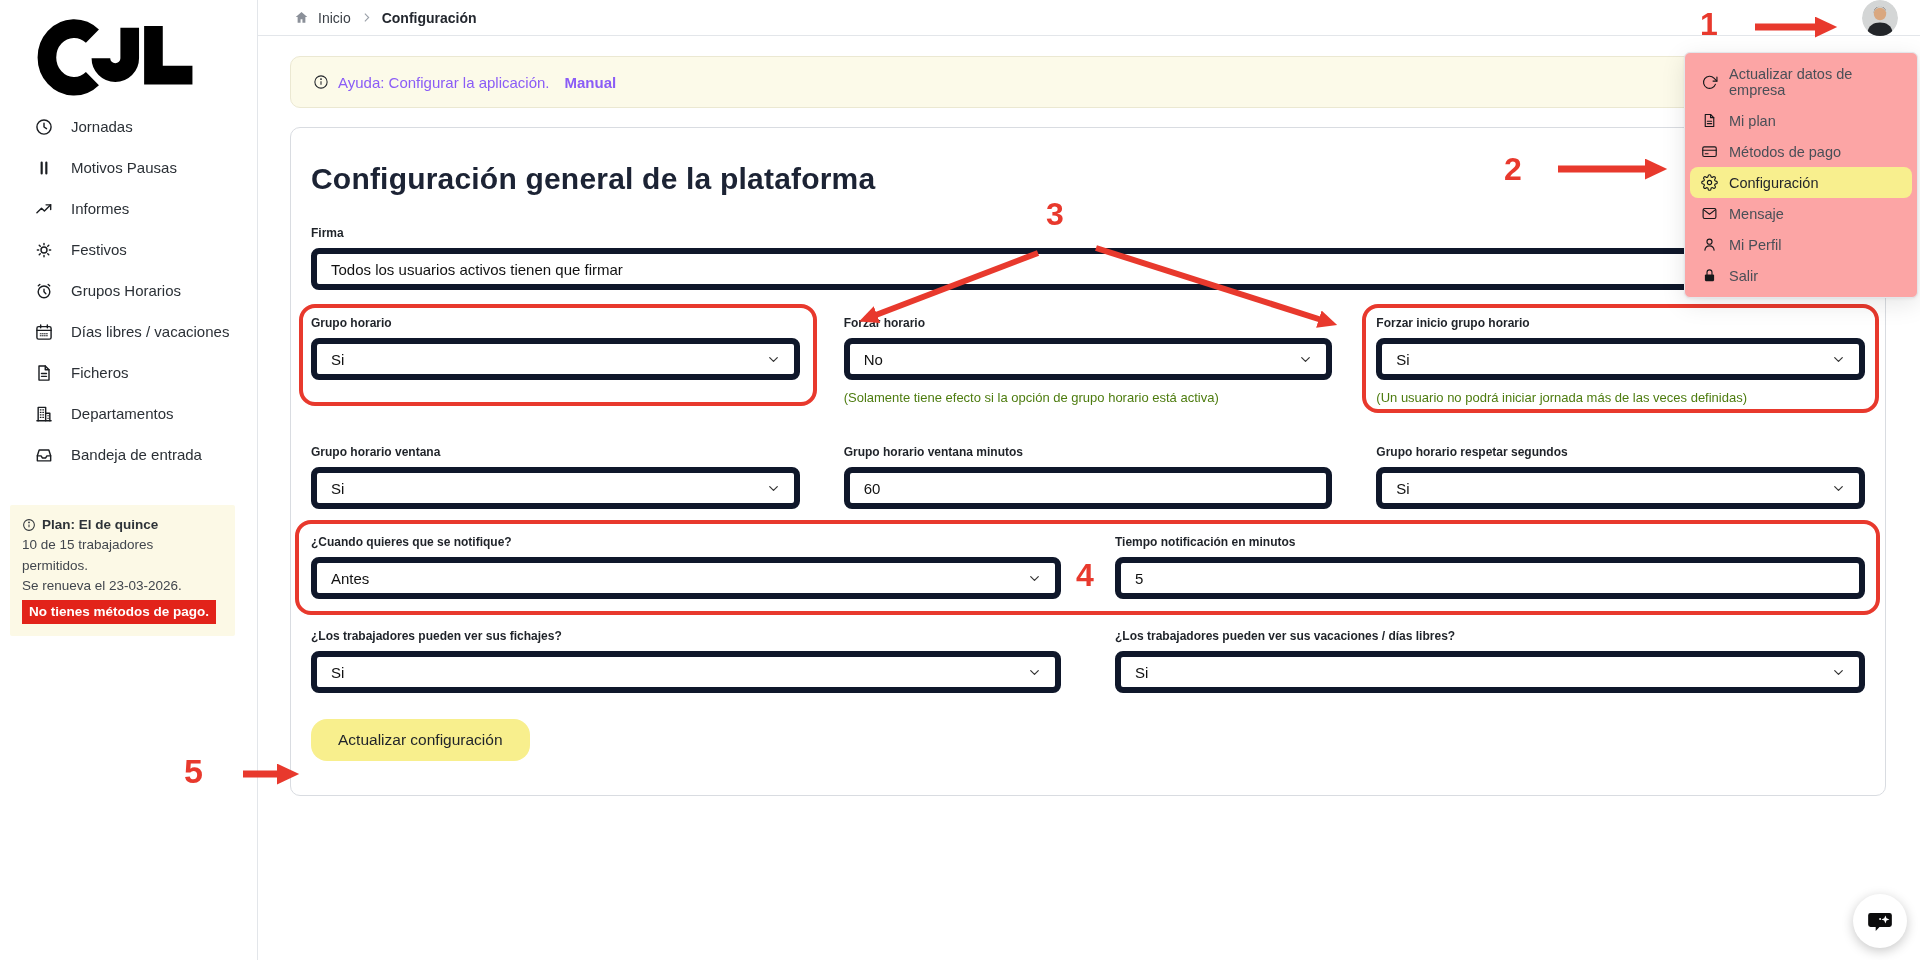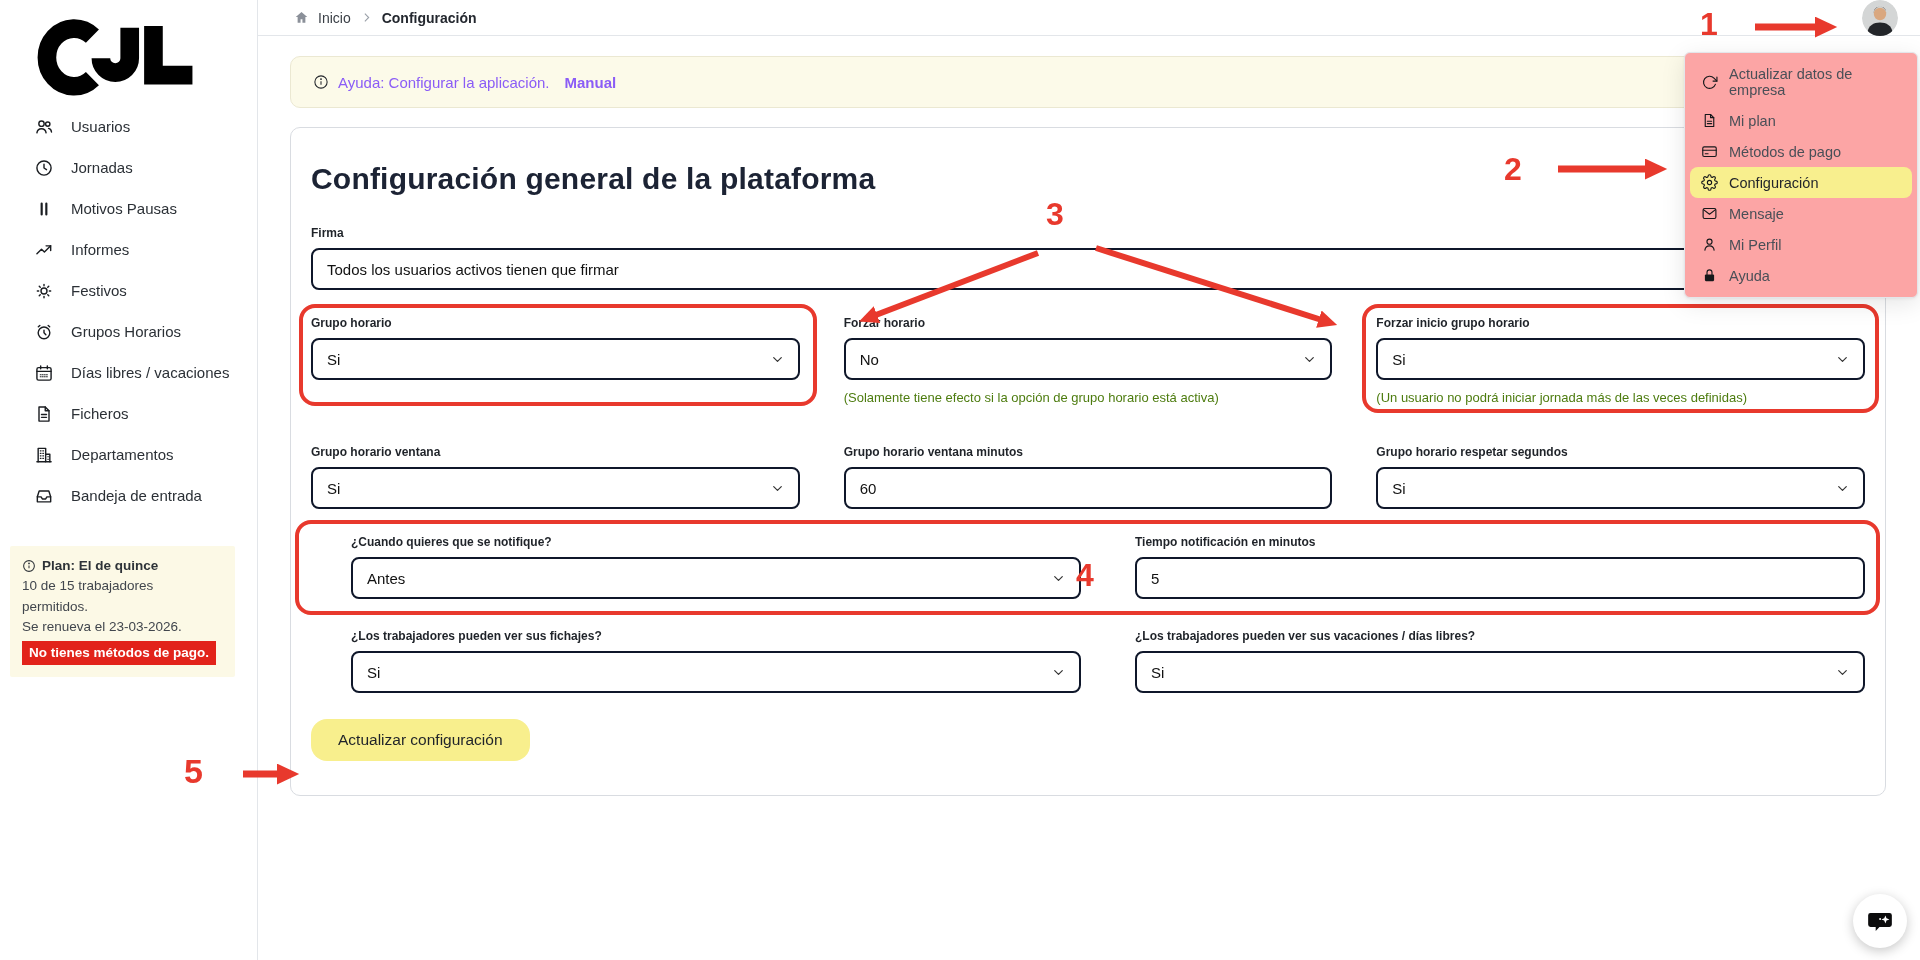--- a/index.html
+++ b/index.html
@@ -40,32 +40,32 @@
             border-radius:10px; height:52px; display:flex; align-items:center;
             padding:0 22px; font-size:15px; gap:9px; color:#8b5cf6; }
   .banner svg { width:16px; height:16px; fill:none; stroke:#23262b; stroke-width:1.6; }
   .banner-link { font-weight:700; margin-left:6px; cursor:pointer; }
 
   .card { margin:19px 34px 0 32px; border:1px solid #d9dce1; border-radius:10px;
           padding:24px 20px 34px; position:relative; background:#fff; }
   .card h1 { font-size:30px; font-weight:700; color:#1c2334; margin:10px 0 30px; letter-spacing:.2px; }
 
   .field-label { display:block; font-size:12px; color:#1f2329; margin-bottom:8px;font-weight:bold; }
-  .control { width:100%; height:42px; border:2px solid #0f172a; border-radius:8px;
+  .control { width:100%; height:42px; border:6px solid #0f172a; border-radius:8px;
              padding:0 14px; font-size:15px; background:#fff; color:#111;
              font-family:"Liberation Sans", sans-serif; display:flex; align-items:center; }
   input.control { outline:none; }
   .select { justify-content:space-between; cursor:pointer; }
   .select .chev { width:13px; height:13px; fill:none; stroke:#333; stroke-width:2.2;
                   stroke-linecap:round; stroke-linejoin:round; }
   .helper { font-size:13px; color:#4d7c0f; margin-top:10px; }
 
   .fg-firma { margin-bottom:26px; }
   .grid3 { display:grid; grid-template-columns:repeat(3,1fr); column-gap:44px; align-items:start; }
-  .grid2 { display:grid; grid-template-columns:repeat(2,1fr); column-gap:54px; align-items:start;margin-left:40px; }
+  .grid2 { display:grid; grid-template-columns:repeat(2,1fr); column-gap:54px; align-items:start; }
   .row1 { margin-bottom:40px; }
   .row2 { margin-bottom:26px; }
   .row3wrap { position:relative; margin-bottom:30px; }
   .row4 { margin-bottom:26px; }
   .rel { position:relative; }
 
   .submit-btn { background:#f8ef8d; border:none; border-radius:16px; height:42px;
                 padding:0 27px; font-size:15.5px; color:#1f2329; cursor:pointer;
                 font-family:"Liberation Sans", sans-serif; }
 
@@ -100,29 +100,20 @@
     <svg width="178" height="84" viewBox="0 0 210 96">
       <g fill="none" stroke="#000" stroke-width="22">
         <path d="M76 27 A32 34 0 1 0 76 77"></path>
         <path d="M120 17 v36 a17 17 0 0 1 -34 0" stroke-linecap="butt"></path>
         <path d="M148 15 v58 h46" stroke-linejoin="miter"></path>
       </g>
     </svg>
   </div>
 
   <nav>
-    <div class="nav-item">
-      <svg class="ico" viewBox="0 0 24 24">
-          <circle cx="9" cy="8" r="3.2"></circle>
-          <path d="M3.5 19c.4-3.2 2.6-5 5.5-5s5.1 1.8 5.5 5"></path>
-          <circle cx="16.5" cy="8.5" r="2.6"></circle>
-          <path d="M17.5 13.7c2 .4 3.2 1.9 3.5 4.3"></path>
-        </svg>
-      <span>Usuarios</span>
-    </div>
     <div class="nav-item">
       <svg class="ico" viewBox="0 0 24 24">
           <circle cx="12" cy="12" r="8.5"></circle>
           <path d="M12 7.5V12l3 2"></path>
         </svg>
       <span>Jornadas</span>
     </div>
     <div class="nav-item">
       <svg class="ico" viewBox="0 0 24 24">
           <path d="M9.2 5.5v13M14.8 5.5v13" stroke-width="2.6"></path>
@@ -397,21 +388,21 @@
         <circle cx="12" cy="8" r="3.6"></circle>
         <path d="M5.5 20c.5-4 3-6 6.5-6s6 2 6.5 6"></path>
       </svg>
     <span>Mi Perfil</span>
   </div>
   <div class="menu-item">
     <svg viewBox="0 0 24 24">
         <rect x="5.5" y="10.5" width="13" height="9.5" rx="1.5" fill="#16181b" stroke="none"></rect>
         <path d="M8.5 10.5V7.5a3.5 3.5 0 0 1 7 0v3"></path>
       </svg>
-    <span>Ayuda</span>
+    <span>Salir</span>
   </div>
 </div>
 
 <div class="annot-num" style="left:1700px; top:6px;">1</div>
 <div class="annot-num" style="left:1504px; top:151px;">2</div>
 <div class="annot-num" style="left:1046px; top:196px;">3</div>
 <div class="annot-num" style="left:184px; top:752px; font-size:34px;">5</div>
 
 <svg class="overlay" viewBox="0 0 1920 960">
   <defs>

